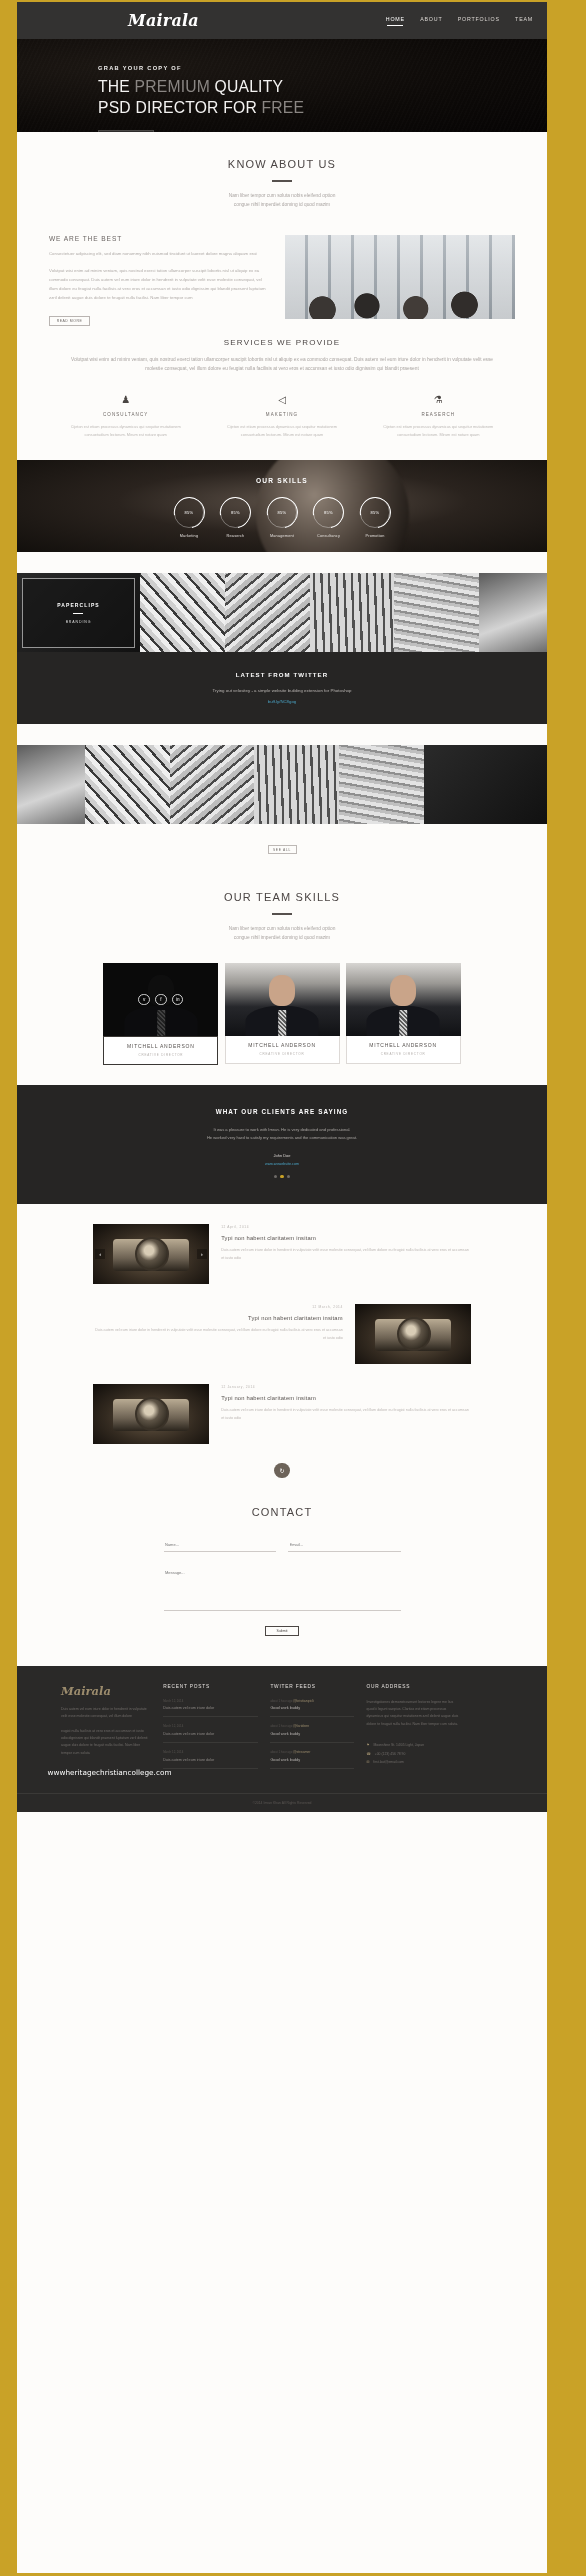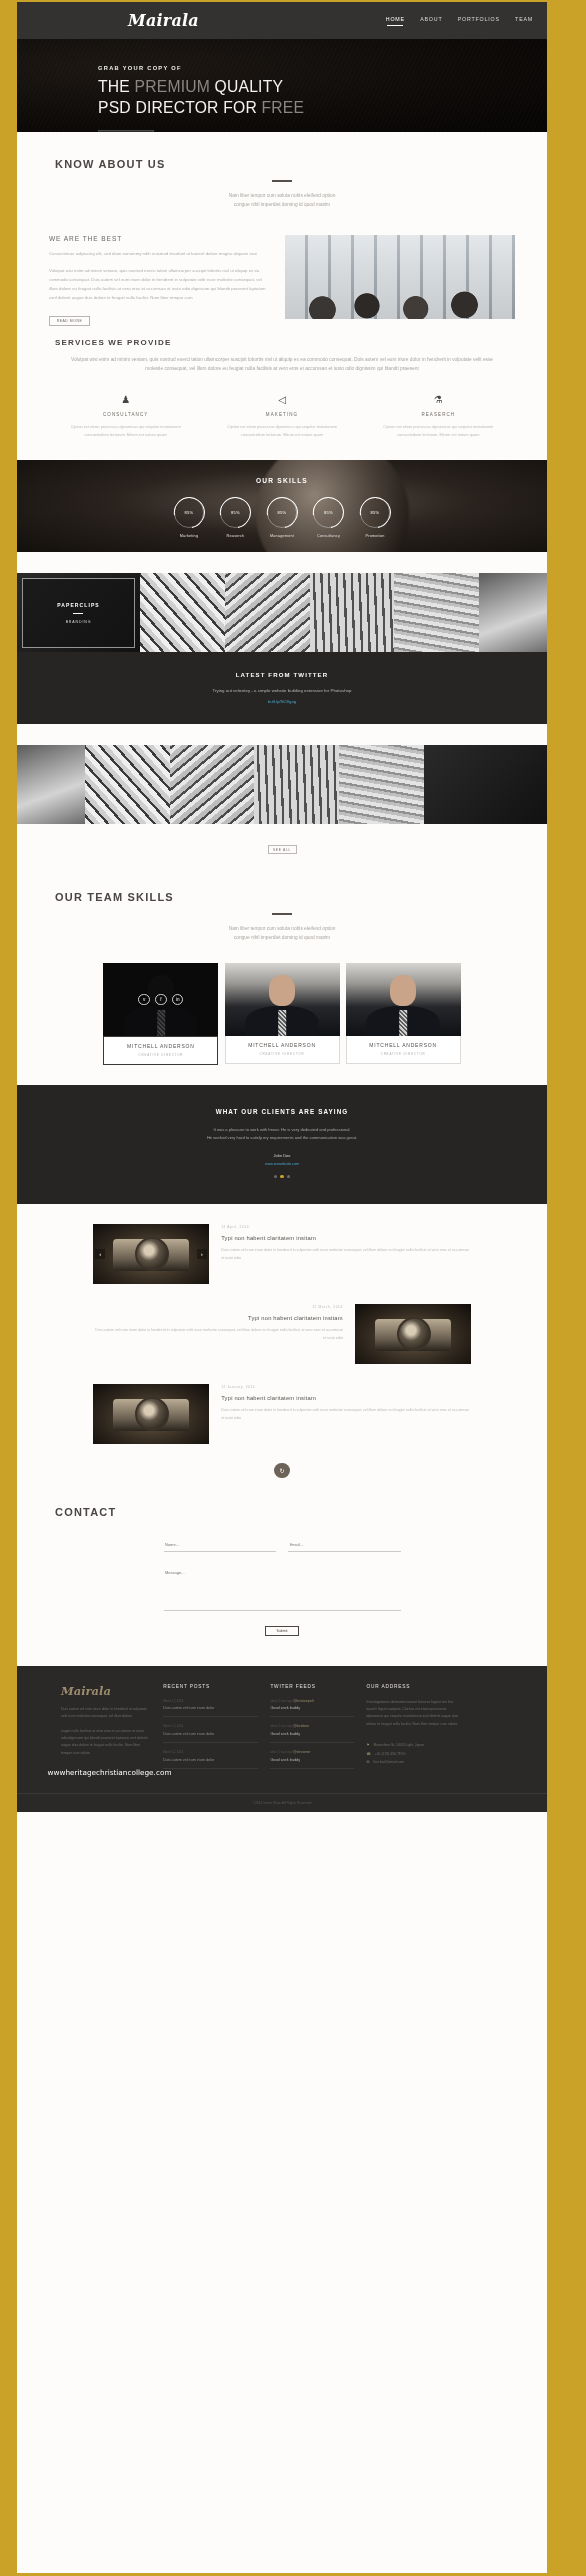--- a/index.html
+++ b/index.html
@@ -87,24 +87,24 @@
     width: 56px; height: 11.5px;
     background: #2e2c2b;
     border: 0.8px solid #4a4846;
     color: #cfcccb;
     font-size: 4.1px; letter-spacing: 0.8px;
     display: flex; align-items: center; justify-content: center; gap: 3.1px;
   }
   
   .sec { padding: 0 38px; }
   .sec-title {
-    text-align: left;
+    text-align: center;
     color: #4b4544;
     font-size: 11px;
-    font-weight: 700;
+    font-weight: 400;
     letter-spacing: 1.2px;
   }
   .sec-rule {
     width: 20px; height: 1.5px; background: #56504d;
     margin: 10px auto 10.7px;
   }
   .sec-sub {
     text-align: center; color: #a9a4a1; font-size: 4.8px; line-height: 1.85;
   }
   .light-sec { background: #fdfcfa; }

